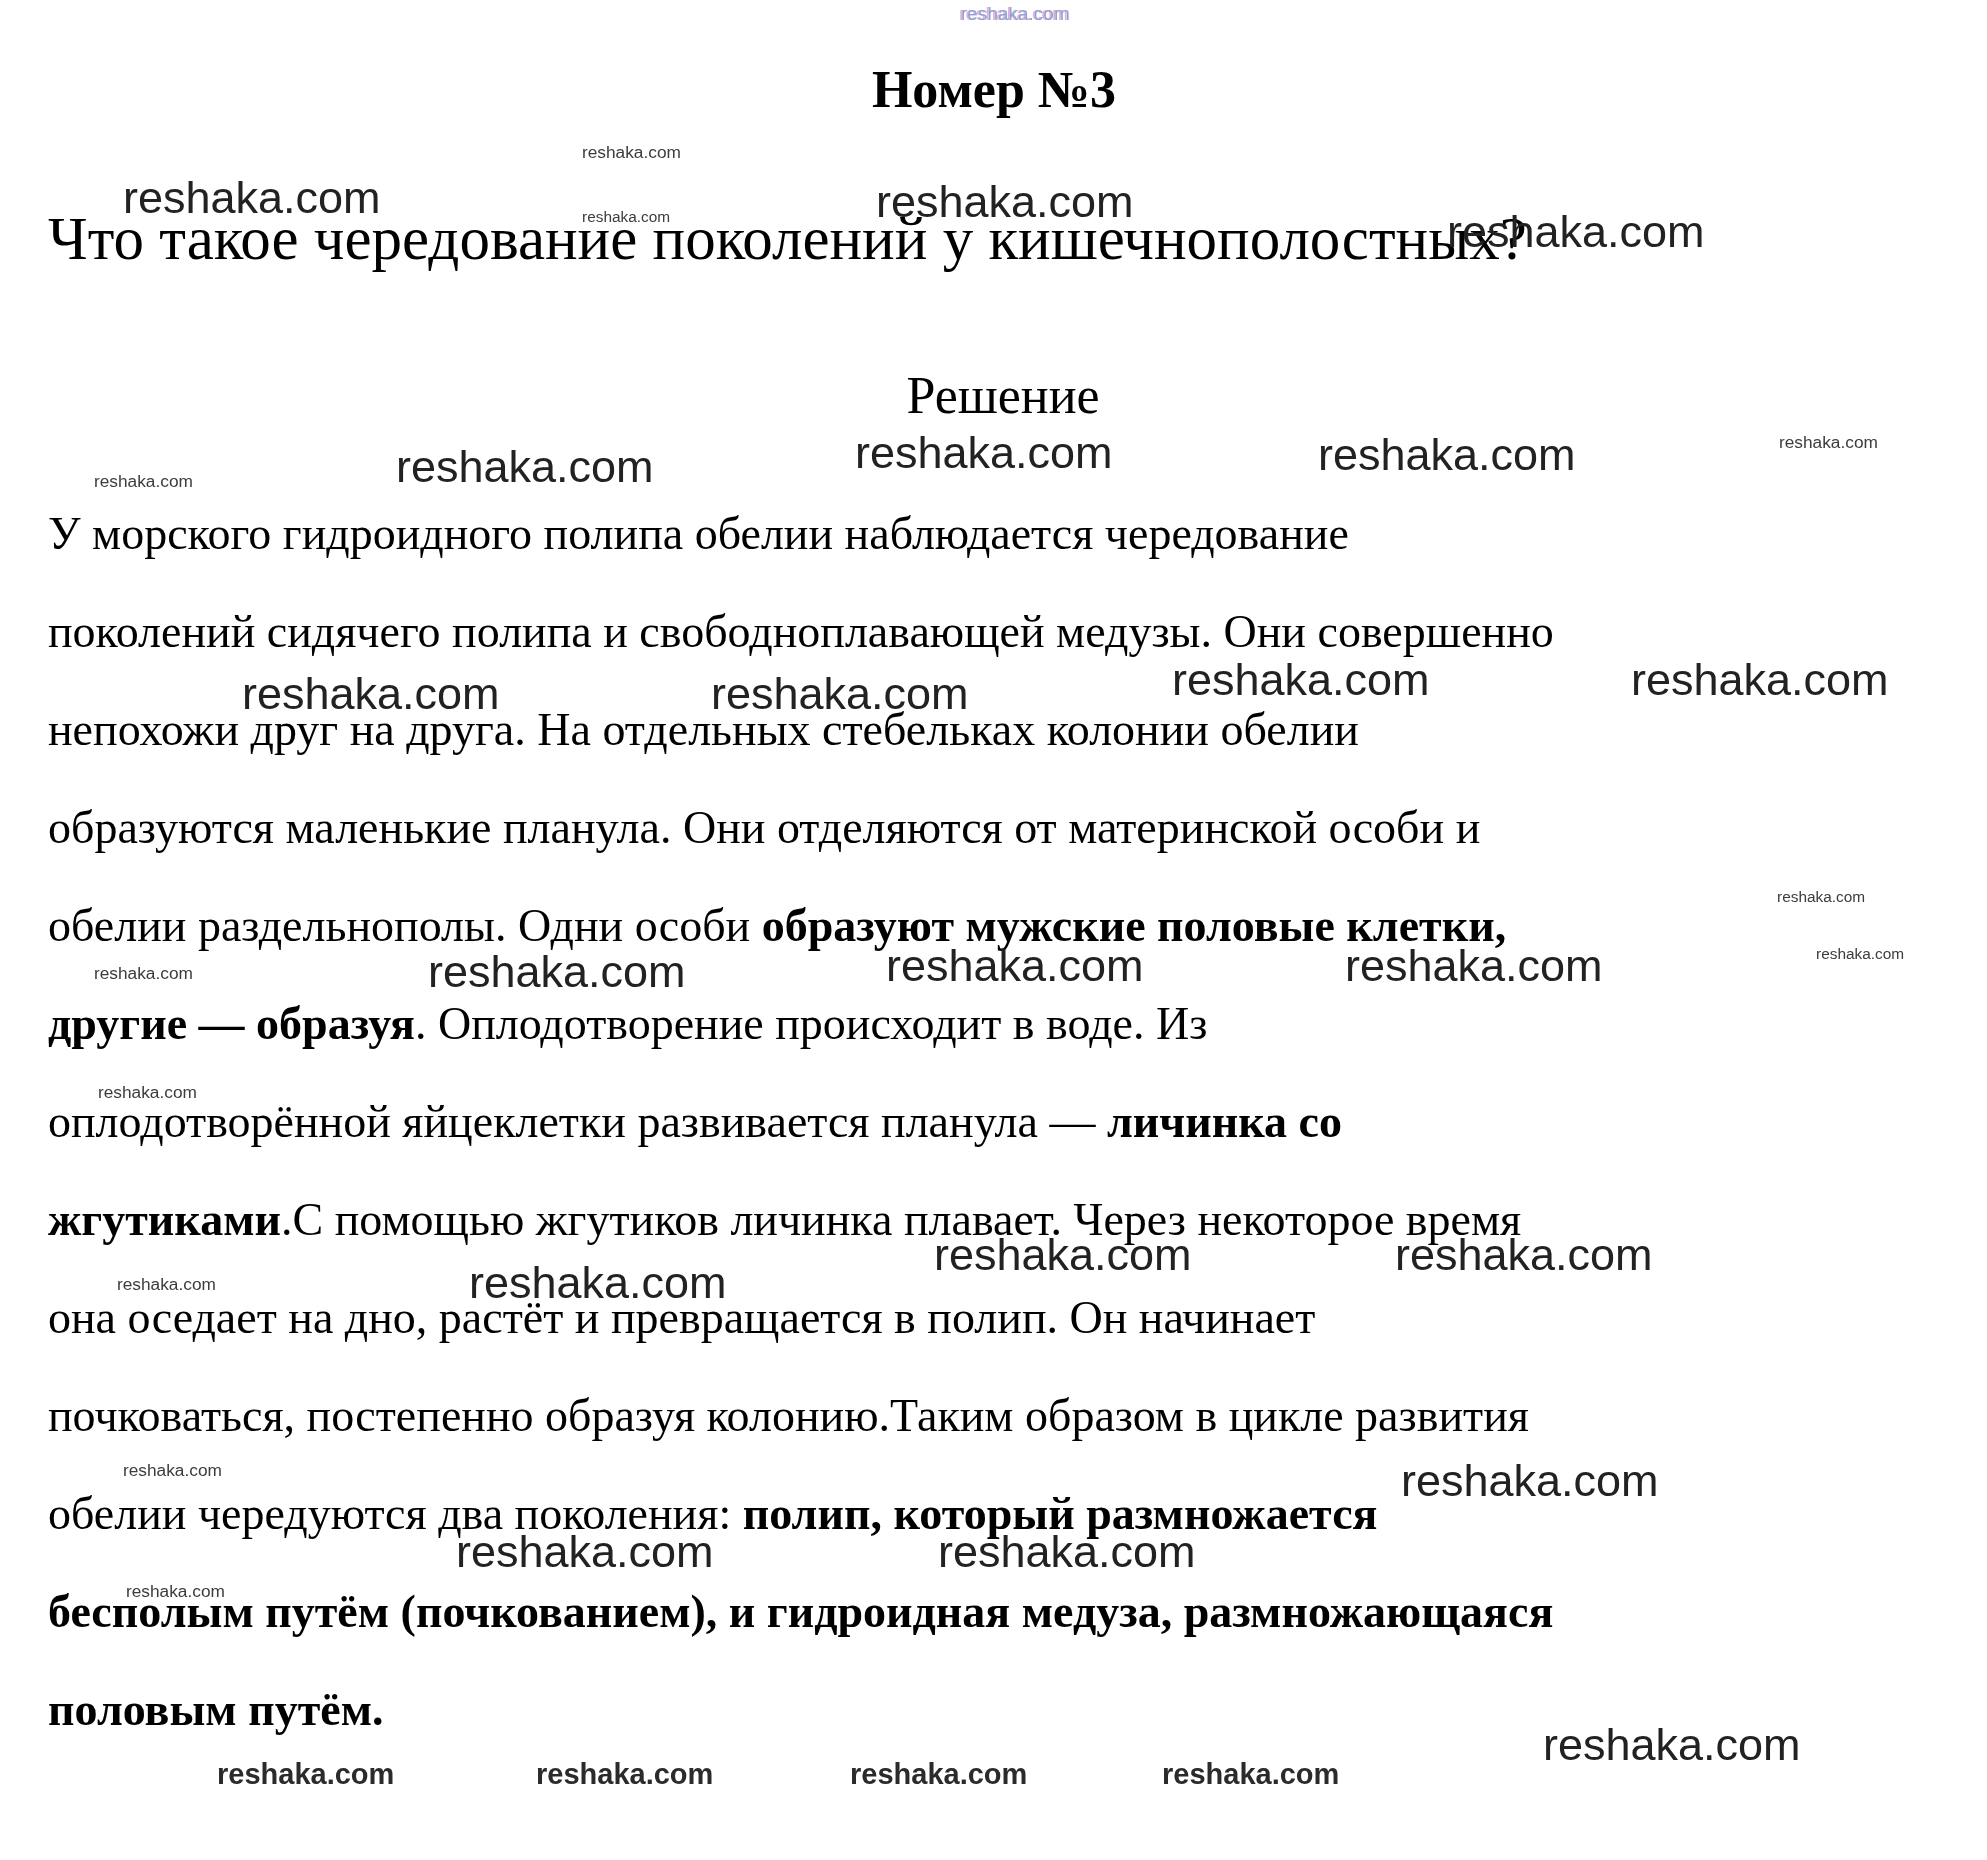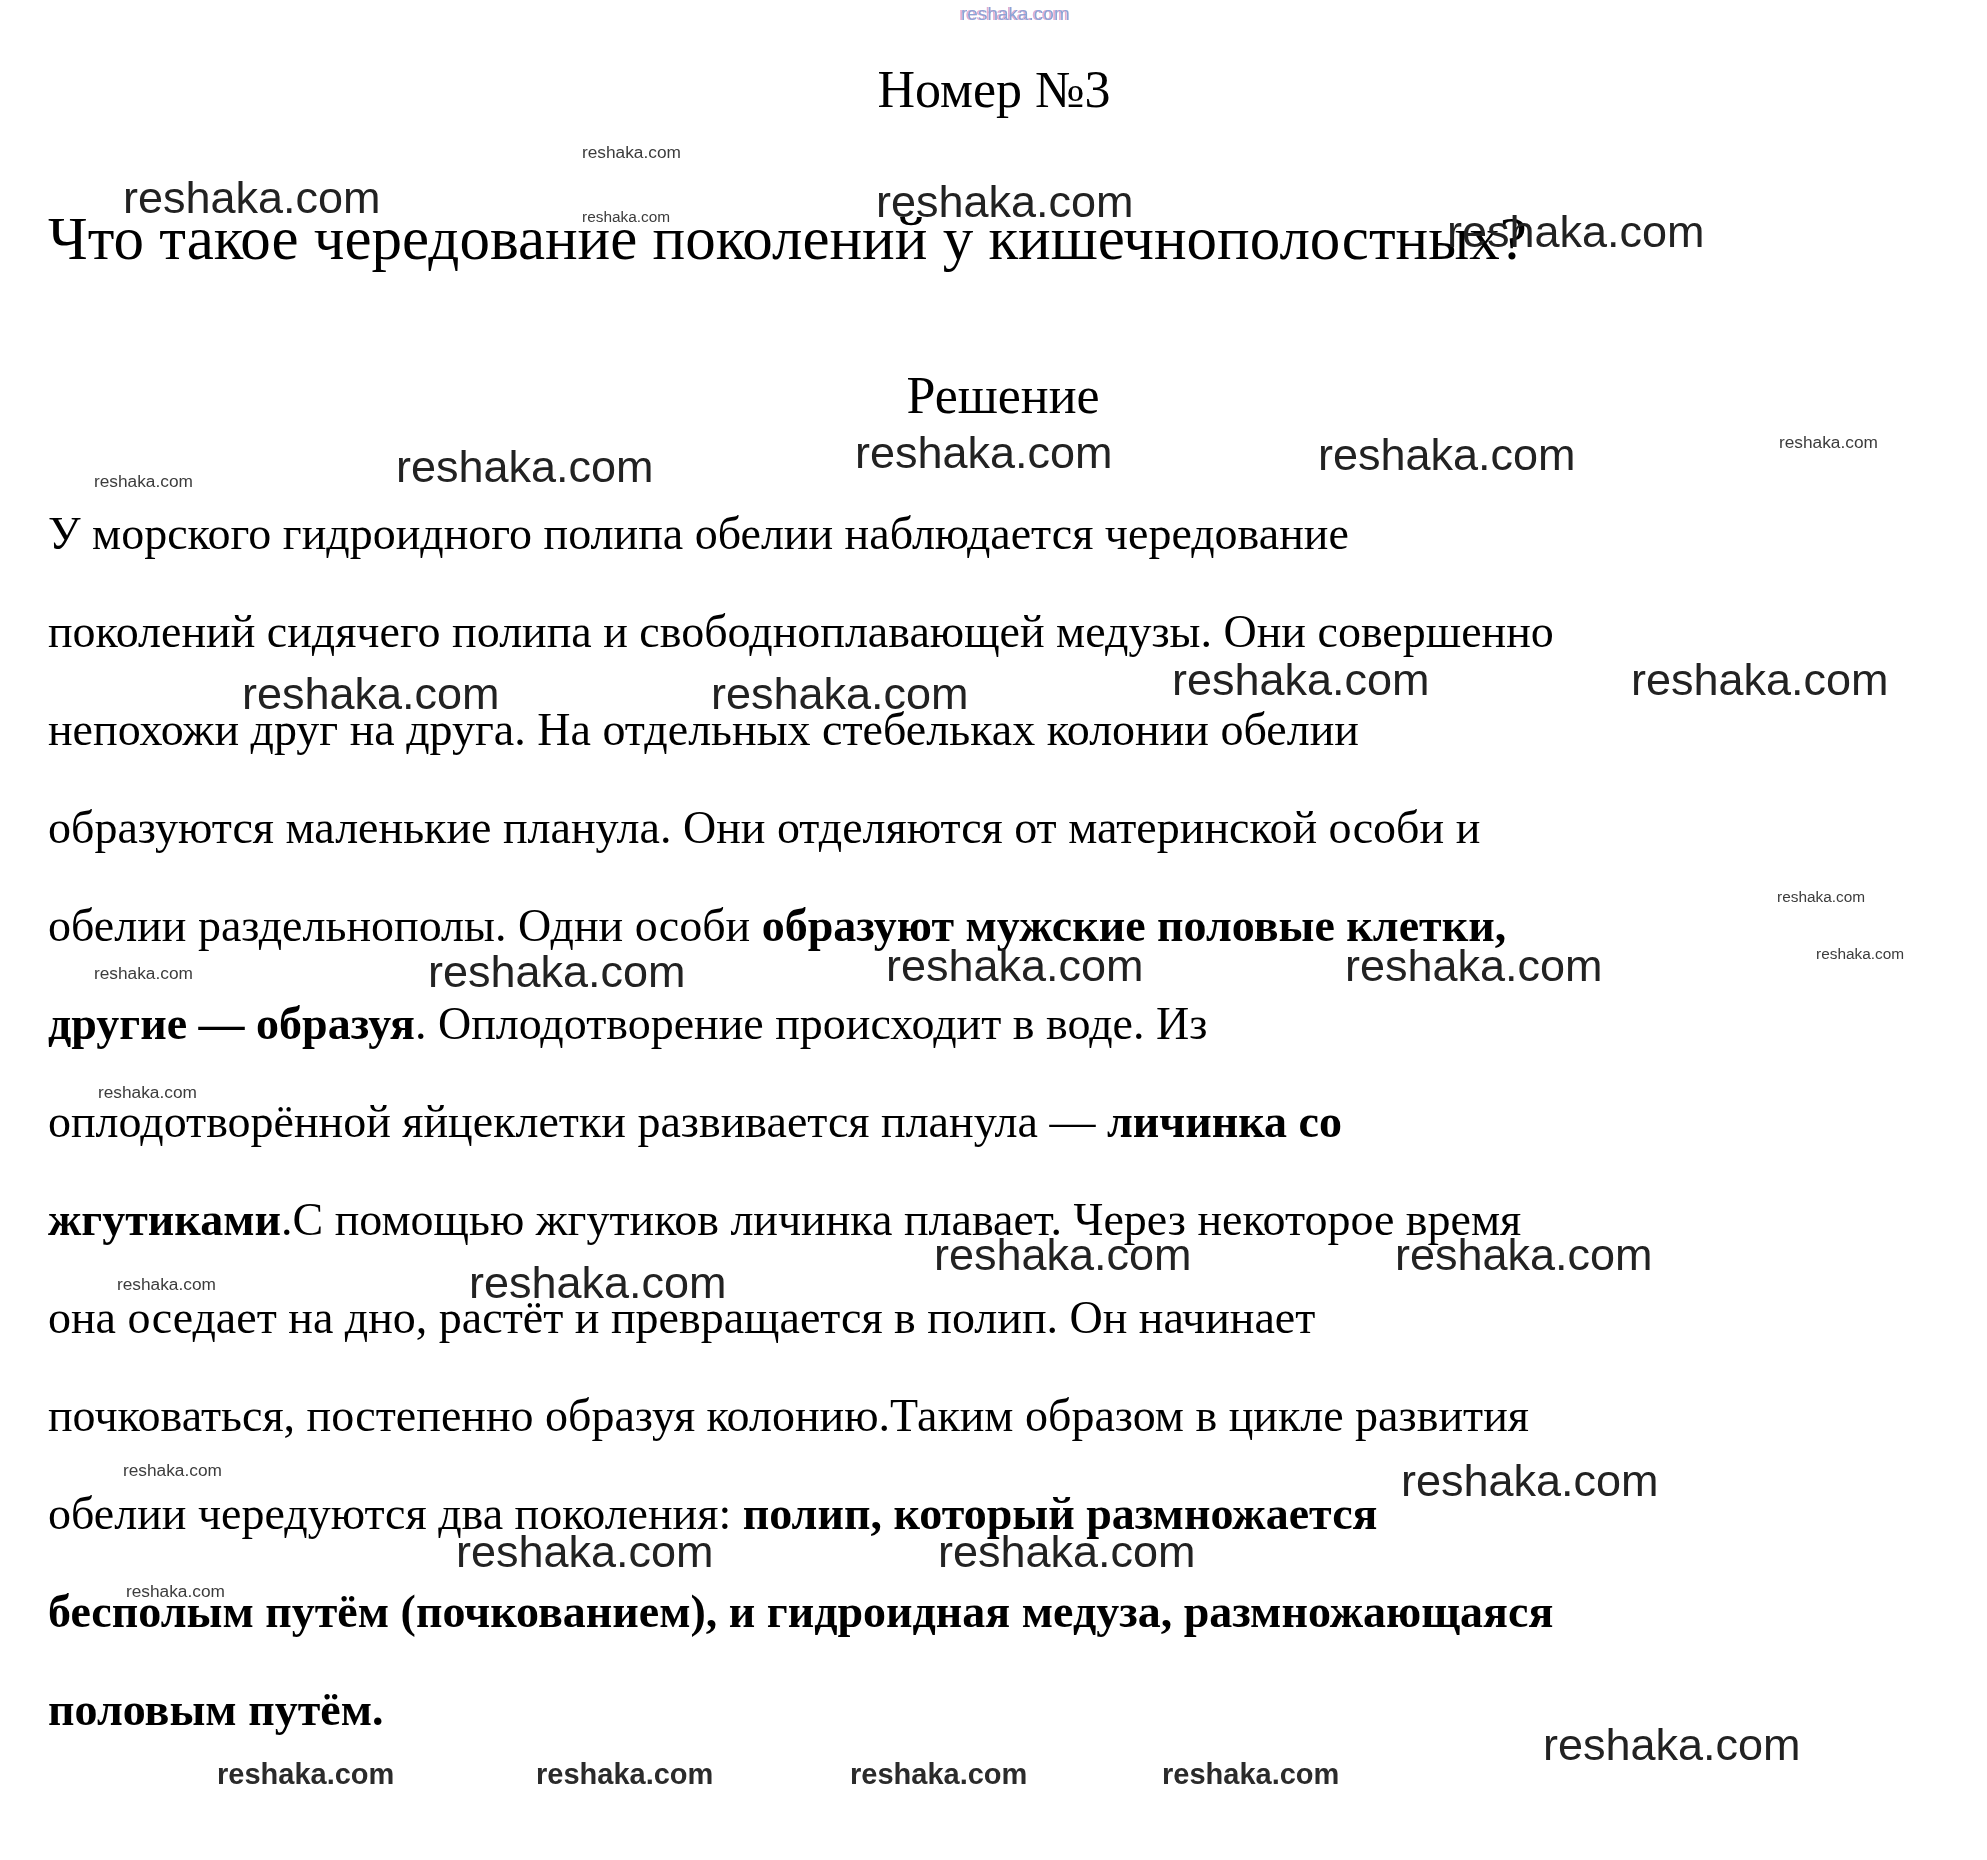--- a/index.html
+++ b/index.html
@@ -11,21 +11,21 @@
     overflow:hidden;
     font-family:"Liberation Serif", serif;
     color:#000;
   }
   .title {
     position:absolute;
     top:60px; left:0;
     width:100%;
     text-align:center;
     font-size:52px;
-    font-weight:400;
+    font-weight:700;
     margin:0;
   }
   .question {
     position:absolute;
     top:204px; left:48px;
     font-size:61px;
     margin:0;
     white-space:nowrap;
   }
   .solution-heading {

